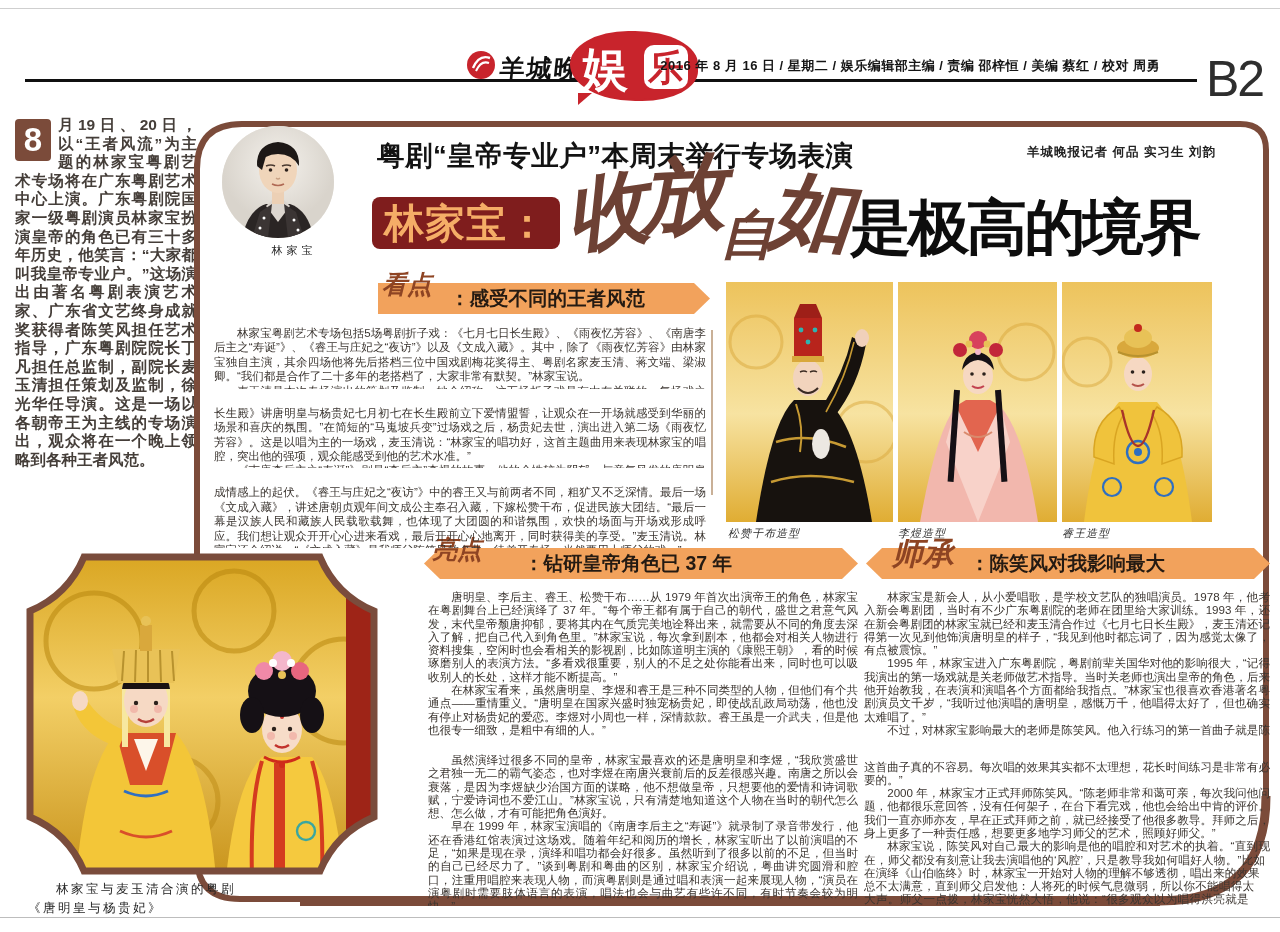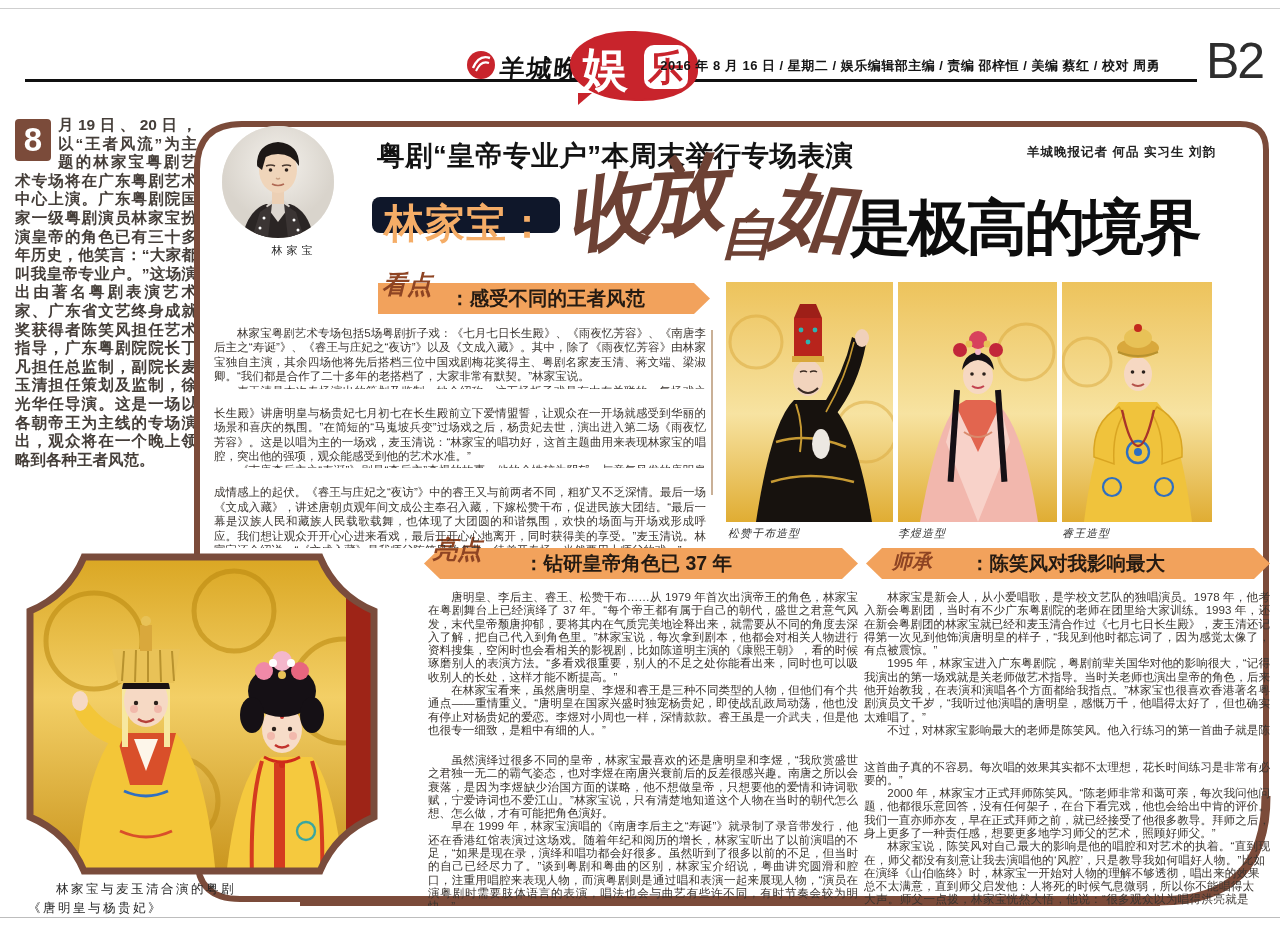--- a/index.html
+++ b/index.html
@@ -12,36 +12,36 @@
         font-weight:bold;font-size:25px;color:#111;transform:skewX(-6deg);letter-spacing:2px;}
   #badge{position:absolute;left:572px;top:33px;width:124px;height:66px;background:#c8242c;
         border-radius:48% 52% 46% 54%/50% 50% 44% 56%;box-shadow:0 0 0 2px #c8242c;}
   #badge .tail{position:absolute;left:6px;bottom:-6px;width:0;height:0;
         border-left:14px solid #c8242c;border-bottom:12px solid transparent;}
   #badge .b1{position:absolute;left:10px;top:6px;color:#fff;font-size:46px;font-weight:bold;}
   #badge .b2ring{position:absolute;right:8px;top:12px;width:44px;height:44px;background:#fff;
         border-radius:10px;text-align:center;line-height:46px;font-size:36px;font-weight:bold;color:#c8242c;}
   #dateline{position:absolute;right:120px;top:57px;font-size:13px;font-weight:600;color:#151515;letter-spacing:0.5px;}
   #header-rule{position:absolute;left:25px;top:79px;width:1172px;height:3px;background:#101010;}
-  #pageno{position:absolute;left:1206px;top:32px;font-size:50px;font-weight:200;color:#2e2e2e;letter-spacing:-2px;}
+  #pageno{position:absolute;left:1206px;top:50px;font-size:50px;font-weight:200;color:#2e2e2e;letter-spacing:-2px;}
   
   #lead{position:absolute;left:15px;top:116px;width:182px;font-size:15.5px;line-height:18.6px;
         color:#453e39;font-weight:600;text-align:justify;}
   #lead .dropcap{float:left;width:36px;height:42px;margin:3px 7px 0 0;background:#7b4b3a;border-radius:4px;
         color:#fff;font-size:33px;font-weight:bold;text-align:center;line-height:42px;}
   
   #frame{position:absolute;left:0;top:0;pointer-events:none;}
   
   #portrait{position:absolute;left:222px;top:126px;width:112px;height:112px;border-radius:50%;overflow:hidden;background:#ece8e2;}
   #portrait-cap{position:absolute;left:238px;top:243px;width:112px;text-align:center;
         font-family:"Liberation Serif",serif;font-size:11px;letter-spacing:4px;color:#222;}
   
   #kicker{position:absolute;left:377px;top:138px;font-size:27.5px;font-weight:800;color:#131313;letter-spacing:0.5px;}
   #byline{position:absolute;right:64px;top:144px;font-size:12.5px;font-weight:600;color:#222;letter-spacing:1px;}
-  #hl-name{position:absolute;left:372px;top:197px;height:36px;background:#0f172a;border-radius:8px;
+  #hl-name{position:absolute;left:372px;top:197px;height:52px;background:#7f1d1d;border-radius:8px;
         padding:0 12px;line-height:52px;font-size:40px;font-weight:800;color:#f5ad67;letter-spacing:1px;}
   #hl-script{position:absolute;left:566px;top:152px;width:290px;height:125px;color:#6d4134;
         font-family:"DejaVu Serif",serif;font-weight:bold;font-style:italic;white-space:nowrap;}
   #hl-script .sc{display:inline-block;}
   #hl-script .sc0{font-size:82px;transform:rotate(-8deg);}
   #hl-script .sc1{font-size:86px;transform:rotate(-3deg) translateY(-16px);margin-left:-8px;}
   #hl-script .sc2{font-size:54px;transform:translateY(14px);margin-left:-6px;}
   #hl-script .sc3{font-size:84px;transform:rotate(5deg) translateY(2px);margin-left:-4px;}
   #hl-rest{position:absolute;left:850px;top:188px;font-family:"DejaVu Sans",sans-serif;
         font-size:60px;font-weight:800;color:#0d0d0d;letter-spacing:-3px;transform:scaleX(1.02);transform-origin:left;}
@@ -157,21 +157,21 @@
   <span class="tag" style="position:absolute;left:382px;top:268px;font-family:'DejaVu Serif',serif;font-style:italic;font-weight:bold;font-size:25px;color:#8e4423;">看点</span>
 
   <div id="banner-liangdian" class="banner arrow-lr">
     <span class="btxt"><span>：</span><span>钻研皇帝角色已 37 年</span></span>
   </div>
   <span class="tag" style="position:absolute;left:432px;top:533px;font-family:'DejaVu Serif',serif;font-style:italic;font-weight:bold;font-size:25px;color:#8e4423;">亮点</span>
 
   <div id="banner-shicheng" class="banner arrow-lr">
     <span class="btxt"><span>：</span><span>陈笑风对我影响最大</span></span>
   </div>
-  <span class="tag" style="position:absolute;left:892px;top:533px;font-family:'DejaVu Serif',serif;font-style:italic;font-weight:bold;font-size:20px;color:#8e4423;margin-top:15px;">师承</span>
+  <span class="tag" style="position:absolute;left:892px;top:533px;font-family:'DejaVu Serif',serif;font-style:italic;font-weight:bold;font-size:31px;color:#8e4423;">师承</span>
 
   <div id="cols-kandian" class="cols">
       <div class="col">
         <p>林家宝粤剧艺术专场包括5场粤剧折子戏：《七月七日长生殿》、《雨夜忆芳容》、《南唐李后主之“寿诞”》、《睿王与庄妃之“夜访”》以及《文成入藏》。其中，除了《雨夜忆芳容》由林家宝独自主演，其余四场他将先后搭档三位中国戏剧梅花奖得主、粤剧名家麦玉清、蒋文端、梁淑卿。“我们都是合作了二十多年的老搭档了，大家非常有默契。”林家宝说。</p>
         <p>麦玉清是本次专场演出的策划及监制，她介绍称，这五场折子戏是有内在关联的，每场戏之间也有串场。“第一场戏《七月七日</p>
       </div>
       <div class="col">
         <p class="noind">长生殿》讲唐明皇与杨贵妃七月初七在长生殿前立下爱情盟誓，让观众在一开场就感受到华丽的场景和喜庆的氛围。”在简短的“马嵬坡兵变”过场戏之后，杨贵妃去世，演出进入第二场《雨夜忆芳容》。这是以唱为主的一场戏，麦玉清说：“林家宝的唱功好，这首主题曲用来表现林家宝的唱腔，突出他的强项，观众能感受到他的艺术水准。”</p>
         <p>《南唐李后主之“寿诞”》则是“李后主”李煜的故事，他的个性较为阴郁，与意气风发的唐明皇形成鲜明对比，也让整场演出形</p>
       </div>

